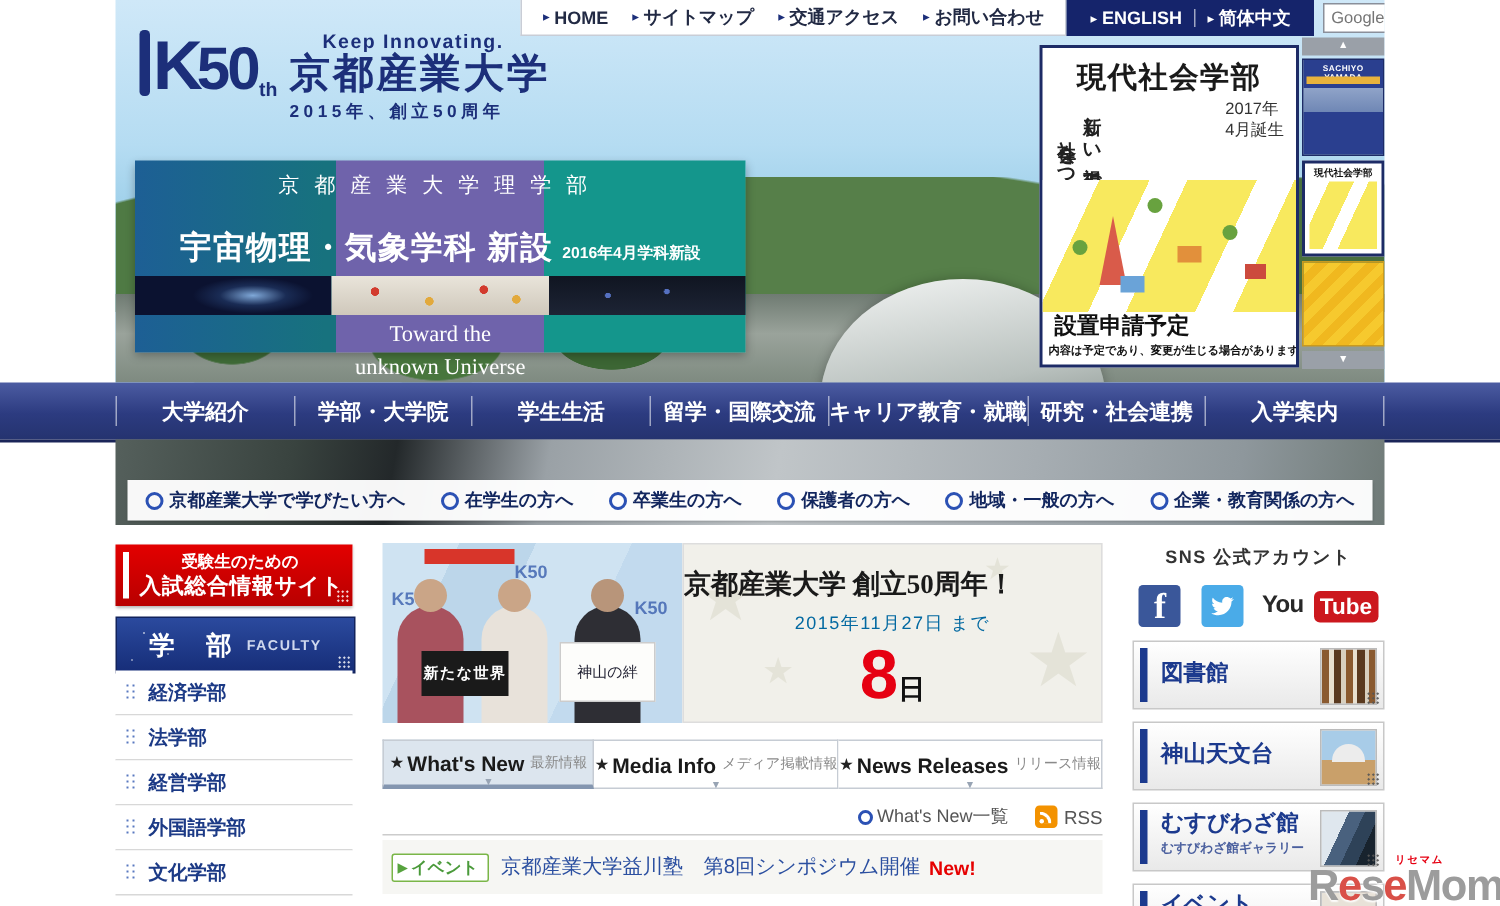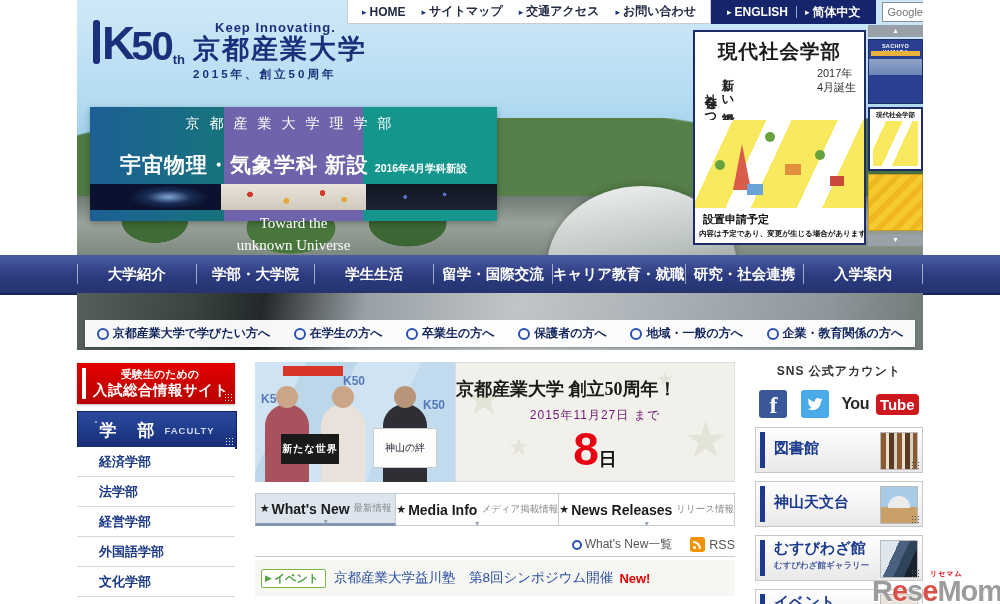--- a/index.html
+++ b/index.html
@@ -42,21 +42,21 @@
   .tb-white .tb-item{display:flex;align-items:center;padding:0 8px;color:#222a44;font-weight:bold;cursor:pointer;white-space:nowrap;}
   .tb-arrow{color:#1c2f7a;font-size:9px;margin-right:3px;}
   .tb-navy{background:#15246b;display:flex;align-items:center;padding:0 8px;}
   .tb-navy .tb-item{color:#ffffff;font-weight:bold;padding:0 8px;display:flex;align-items:center;cursor:pointer;white-space:nowrap;}
   .tb-navy .tb-arrow{color:#ffffff;}
   .tb-sep{width:1px;height:12px;background:rgba(255,255,255,.6);}
   .tb-search{display:flex;align-items:center;margin-left:6px;}
   .tb-search input{width:158px;height:18px;border:1px solid #8a8f9a;font-size:11px;padding:0 4px;color:#555;background:#fff;}
 
   
-  #deptbanner{left:13px;top:107px;width:407px;height:114px;cursor:pointer;color:#fff;
+  #deptbanner{left:13px;top:107px;width:407px;height:128px;cursor:pointer;color:#fff;
       background:linear-gradient(90deg,#1d5f95 0%,#17727e 31%,#17727e 33%, #6f63ab 33%, #6f63ab 67%, #14968c 67%, #14968c 100%);
       box-shadow:0 2px 6px rgba(0,0,0,.3);}
   #deptbanner .b-dept{font-size:14px;letter-spacing:10px;text-align:center;padding-top:8px;white-space:nowrap;}
   #deptbanner .b-row2{display:flex;align-items:baseline;justify-content:center;margin-top:18px;white-space:nowrap;}
   #deptbanner .b-title{font-size:21px;font-weight:bold;letter-spacing:1px;}
   #deptbanner .b-note{font-size:10.5px;font-weight:bold;margin-left:6px;}
   #deptbanner .b-strip{margin-top:5px;height:26px;display:flex;}
   .strip-galaxy{flex:1;background:radial-gradient(ellipse 40px 12px at 60% 50%,#7fa8d8 0%,#1a2c55 55%,#0b1230 100%);}
   .strip-mol{flex:1.1;background:
       radial-gradient(circle 3px at 20% 40%,#d23b2e 90%,rgba(0,0,0,0)),
@@ -76,21 +76,21 @@
   #adposter .ad-title{font-size:19.5px;font-weight:bold;color:#1a1a1a;letter-spacing:1px;text-align:center;margin-top:6px;white-space:nowrap;}
   #adposter .ad-date{position:absolute;right:8px;top:34px;font-size:11px;color:#333;text-align:left;line-height:1.3;}
   .ad-copy1{position:absolute;left:24px;top:36px;writing-mode:vertical-rl;font-size:12.5px;font-weight:bold;color:#222;letter-spacing:2px;}
   .ad-copy2{position:absolute;left:7px;top:52px;writing-mode:vertical-rl;font-size:12.5px;font-weight:bold;color:#222;letter-spacing:2px;}
   .ad-illust{position:absolute;left:0;top:88px;width:100%;height:88px;
       background:linear-gradient(115deg,#ffffff 18%,#f8e95e 18%,#f8e95e 34%,#ffffff 34%,#ffffff 46%,#f8e95e 46%,#f8e95e 68%,#ffffff 68%,#ffffff 80%,#f8e95e 80%);}
   .ad-tower{position:absolute;left:38px;bottom:18px;width:0;height:0;border-left:9px solid transparent;border-right:9px solid transparent;border-bottom:46px solid #d95b4a;}
   .ad-tree{position:absolute;width:10px;height:10px;border-radius:50%;background:#68a23f;}
   .ad-bldg{position:absolute;width:16px;height:11px;background:#e2903b;}
   .ad-bldg2{position:absolute;width:14px;height:10px;background:#cc4a3d;}
-  #adposter .ad-note1{position:absolute;left:8px;bottom:16px;font-size:11px;font-weight:bold;color:#111;}
+  #adposter .ad-note1{position:absolute;left:8px;bottom:16px;font-size:15px;font-weight:bold;color:#111;}
   #adposter .ad-note2{position:absolute;left:4px;bottom:4px;font-size:7.5px;font-weight:bold;color:#111;white-space:nowrap;}
 
   
   #carousel{left:791px;top:25px;width:55px;height:221px;display:flex;flex-direction:column;}
   .car-btn{height:12px;background:#9aa0a8;color:#fff;font-size:7px;line-height:12px;text-align:center;cursor:pointer;}
   .car-b1{height:64px;background:linear-gradient(#2a3f8f 0%,#2a3f8f 30%,#8fa3c8 30%,#6f87b5 55%,#2a3f8f 55%);margin-top:2px;cursor:pointer;position:relative;border:1px solid #1d2b66;}
   .car-b1 .t{position:absolute;top:3px;left:0;width:100%;text-align:center;color:#fff;font-size:5.5px;font-weight:bold;letter-spacing:.3px;}
   .car-b1 .sub{position:absolute;top:11px;left:2px;right:2px;height:5px;background:#e8b23c;}
   .car-b2{height:62px;background:#fff;border:2px solid #1d2b66;margin-top:3px;cursor:pointer;position:relative;}
   .car-b2 .t{position:absolute;top:2px;left:0;width:100%;text-align:center;font-size:6.5px;font-weight:bold;color:#111;}
@@ -146,21 +146,21 @@
   #slider .kmark-bg{position:absolute;color:#3a5fae;font-weight:bold;font-size:12px;opacity:.8;}
   .person{position:absolute;bottom:0;width:44px;height:78px;border-radius:22px 22px 0 0;}
   .person .head{position:absolute;left:11px;top:-18px;width:22px;height:22px;border-radius:50%;background:#caa587;}
   #slider .sign1{position:absolute;left:26px;bottom:18px;width:58px;height:30px;background:#1a1a1a;color:#fff;
       font-size:10px;font-weight:bold;display:flex;align-items:center;justify-content:center;letter-spacing:1px;}
   #slider .sign2{position:absolute;left:118px;bottom:14px;width:62px;height:38px;background:#fdfdfb;border:1px solid #ccc;
       color:#223;font-size:10px;display:flex;align-items:center;justify-content:center;}
   #countdown{position:absolute;left:200px;top:0;width:280px;height:120px;background:#f1f0ea;border:1px solid #ddd;box-sizing:border-box;overflow:hidden;}
   .cstar{position:absolute;color:#e4e3d8;}
   #countdown .c-title{font-family:"Liberation Serif","DejaVu Serif",serif;font-size:18px;font-weight:bold;color:#1a1a1a;text-align:left;margin-top:14px;position:relative;}
-  #countdown .c-until{font-size:12px;color:#701a75;text-align:center;margin-top:6px;letter-spacing:1px;position:relative;}
+  #countdown .c-until{font-size:12px;color:#0369a1;text-align:center;margin-top:6px;letter-spacing:1px;position:relative;}
   #countdown .c-days{text-align:center;margin-top:2px;position:relative;}
   #countdown .c-num{font-size:46px;font-weight:bold;color:#e60012;line-height:1;}
   #countdown .c-unit{font-size:18px;color:#111;font-weight:bold;}
 
   #tabs{position:absolute;left:0;top:131px;width:480px;height:33px;display:flex;}
   .tab{flex:1;position:relative;border:1px solid #c6ccd4;background:#fff;cursor:pointer;display:flex;align-items:center;justify-content:center;white-space:nowrap;}
   .tab + .tab{border-left:none;}
   .tab.active{background:#dce5ee;border-bottom:3px solid #8496b0;}
   .tab .star{font-size:11px;color:#222;margin-right:2px;}
   .tab .t-label{font-size:14px;font-weight:bold;color:#1a1a1a;}

